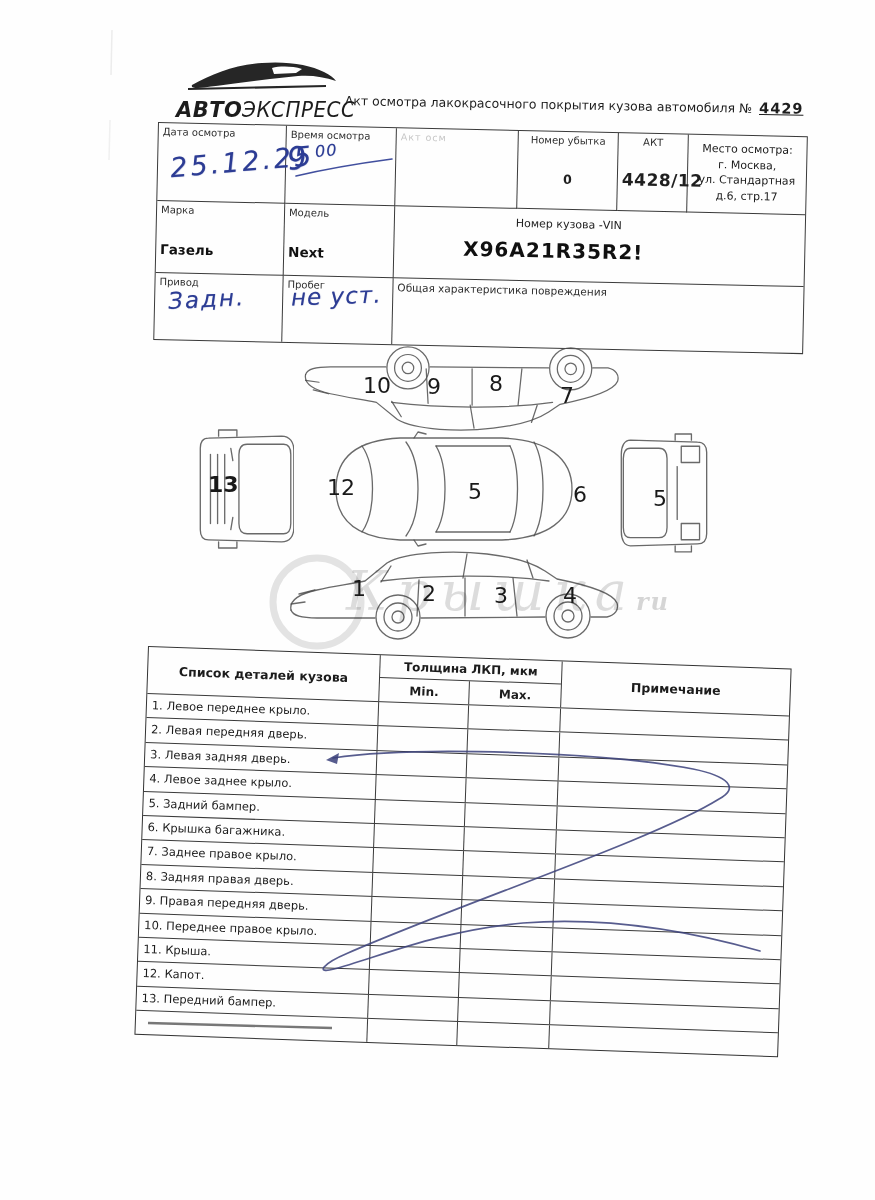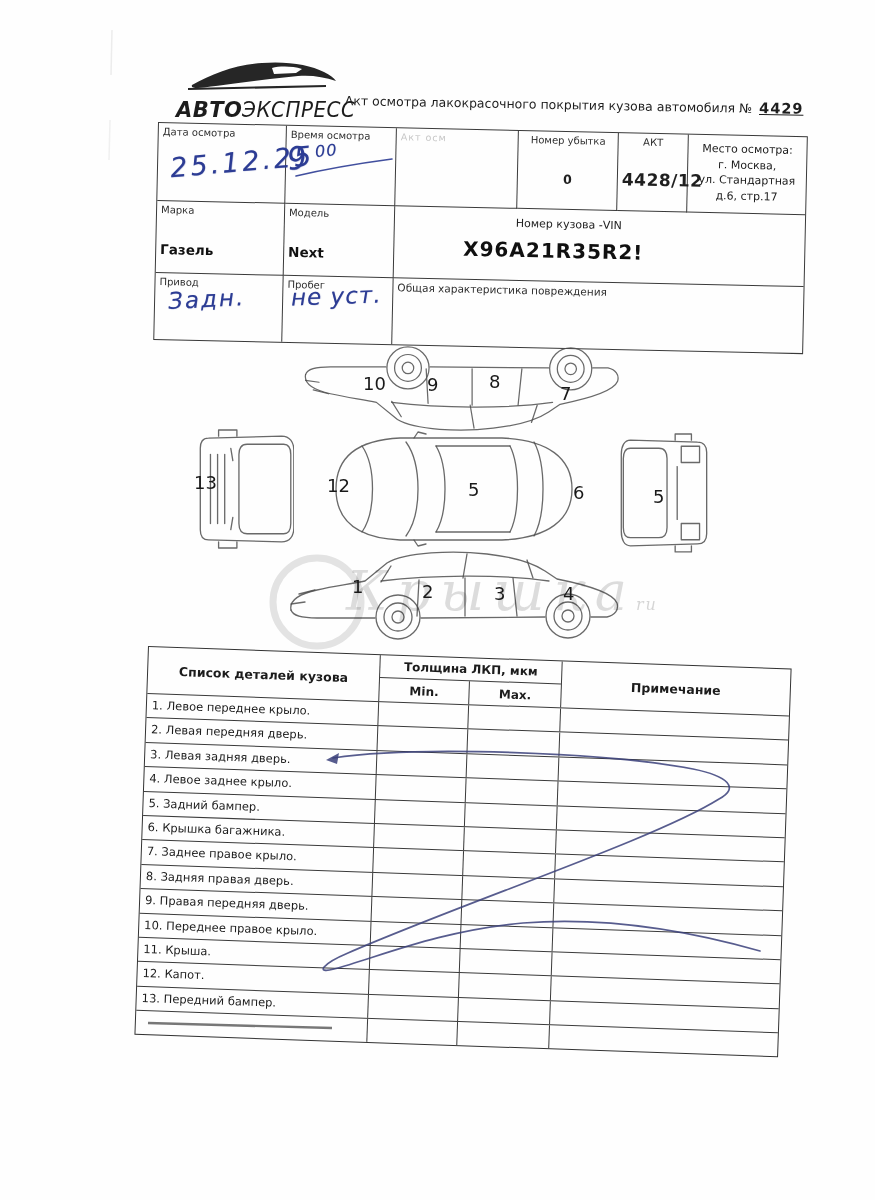--- a/index.html
+++ b/index.html
@@ -43,27 +43,27 @@
       text-shadow:0.3px 0.3px 0.7px rgba(44,60,148,0.45);}
   .hw-date{left:170px;top:146px;font-size:27px;transform:rotate(-5deg);letter-spacing:3px;}
   .hw-time9{left:287px;top:140px;font-size:31px;transform:rotate(-7deg);}
   .hw-time00{left:315px;top:141px;font-size:16px;transform:rotate(-5deg);letter-spacing:1px;}
   .hw-drive{left:168px;top:286px;font-size:23px;transform:rotate(-3deg);letter-spacing:2px;}
   .hw-mileage{left:291px;top:283px;font-size:23px;transform:rotate(-2deg);letter-spacing:1px;}
 
   
   .car{position:absolute;}
   .car path,.car circle{stroke:#4f4f4f;fill:none;stroke-width:1.3;stroke-linejoin:round;stroke-linecap:round;opacity:.85;}
-  .dnum{position:absolute;font-size:18px;color:#191919;z-index:3;}
+  .dnum{position:absolute;font-size:22px;color:#191919;z-index:3;}
 
   
   .wm-circle{position:absolute;left:268px;top:553px;z-index:1;}
   .wm-text{position:absolute;left:346px;top:560px;z-index:1;font-family:"DejaVu Serif","Liberation Serif",serif;
            font-style:italic;font-size:54px;color:rgba(30,30,30,0.15);letter-spacing:9px;white-space:nowrap;}
-  .wm-text .wm-suffix{font-size:16px;letter-spacing:2px;color:rgba(30,30,30,0.18);}
+  .wm-text .wm-suffix{font-size:24px;letter-spacing:2px;color:rgba(30,30,30,0.18);font-weight:bold;}
 
   
   .parts-table{position:absolute;left:148px;top:646px;width:642px;
       transform:rotate(2deg);transform-origin:0 0;
       border:1.7px solid #333;box-sizing:content-box;background:transparent;color:#1c1c1c;}
   .pt-head{display:grid;grid-template-columns:232px 182px 228px;height:46px;}
   .pt-head-parts{border-right:1.3px solid #3a3a3a;display:flex;align-items:center;justify-content:center;
       font-weight:bold;font-size:12.5px;}
   .pt-head-mid{border-right:1.3px solid #3a3a3a;display:flex;flex-direction:column;}
   .pt-head-th{height:22px;border-bottom:1.2px solid #3a3a3a;display:flex;align-items:center;justify-content:center;
@@ -236,21 +236,21 @@
     <path d="M184,32 L184,70"></path>
     <path d="M232,32 L236,70"></path>
     <path d="M18,48 L34,44"></path>
     <path d="M10,58 L24,56"></path>
   </svg>
 
   <span class="dnum" style="left:363px;top:373px;">10</span>
   <span class="dnum" style="left:427px;top:374px;">9</span>
   <span class="dnum" style="left:489px;top:371px;">8</span>
   <span class="dnum" style="left:560px;top:383px;">7</span>
-  <span class="dnum" style="left:194px;top:472px;">13</span>
+  <span class="dnum" style="left:208px;top:472px;font-weight:bold;">13</span>
   <span class="dnum" style="left:327px;top:475px;text-align:center;">12</span>
   <span class="dnum" style="left:468px;top:479px;">5</span>
   <span class="dnum" style="left:573px;top:482px;">6</span>
   <span class="dnum" style="left:653px;top:486px;">5</span>
   <span class="dnum" style="left:352px;top:576px;">1</span>
   <span class="dnum" style="left:422px;top:581px;">2</span>
   <span class="dnum" style="left:494px;top:583px;">3</span>
   <span class="dnum" style="left:563px;top:583px;">4</span>
 
   <div class="parts-table">

